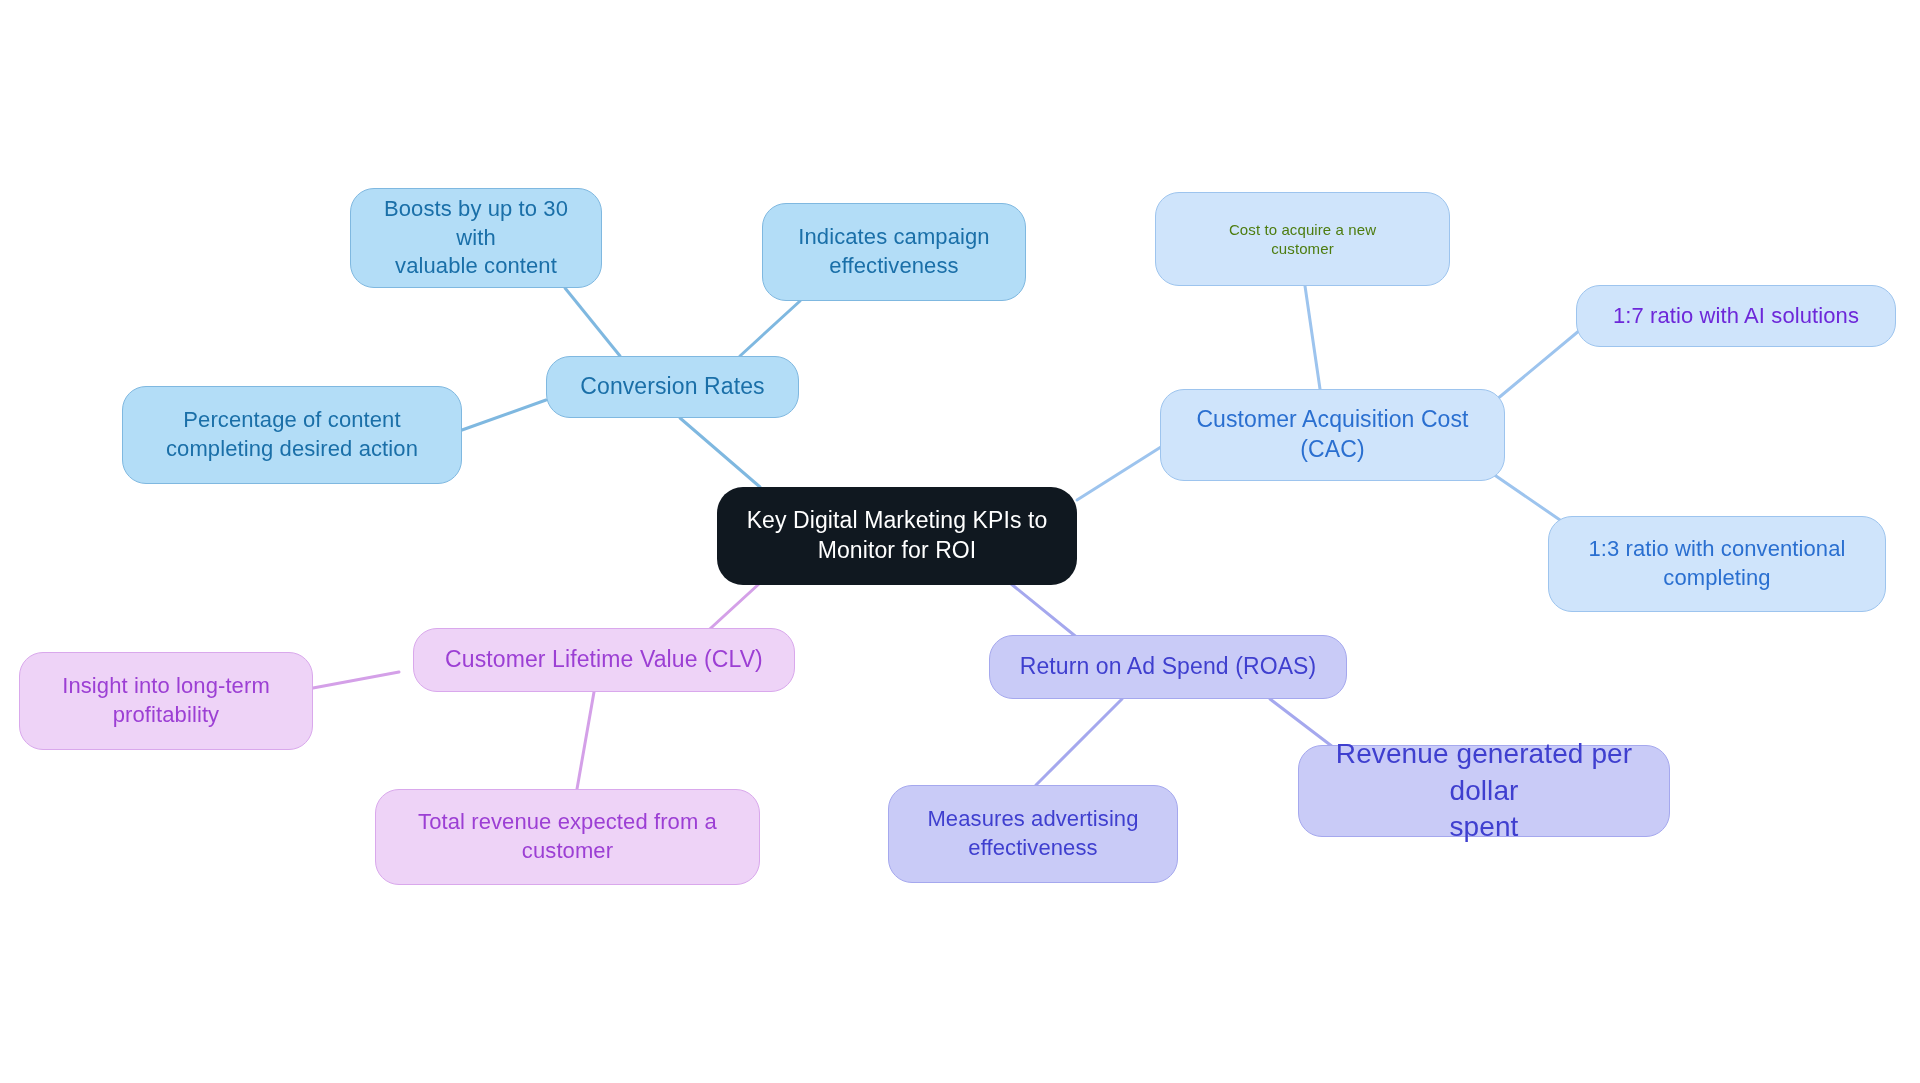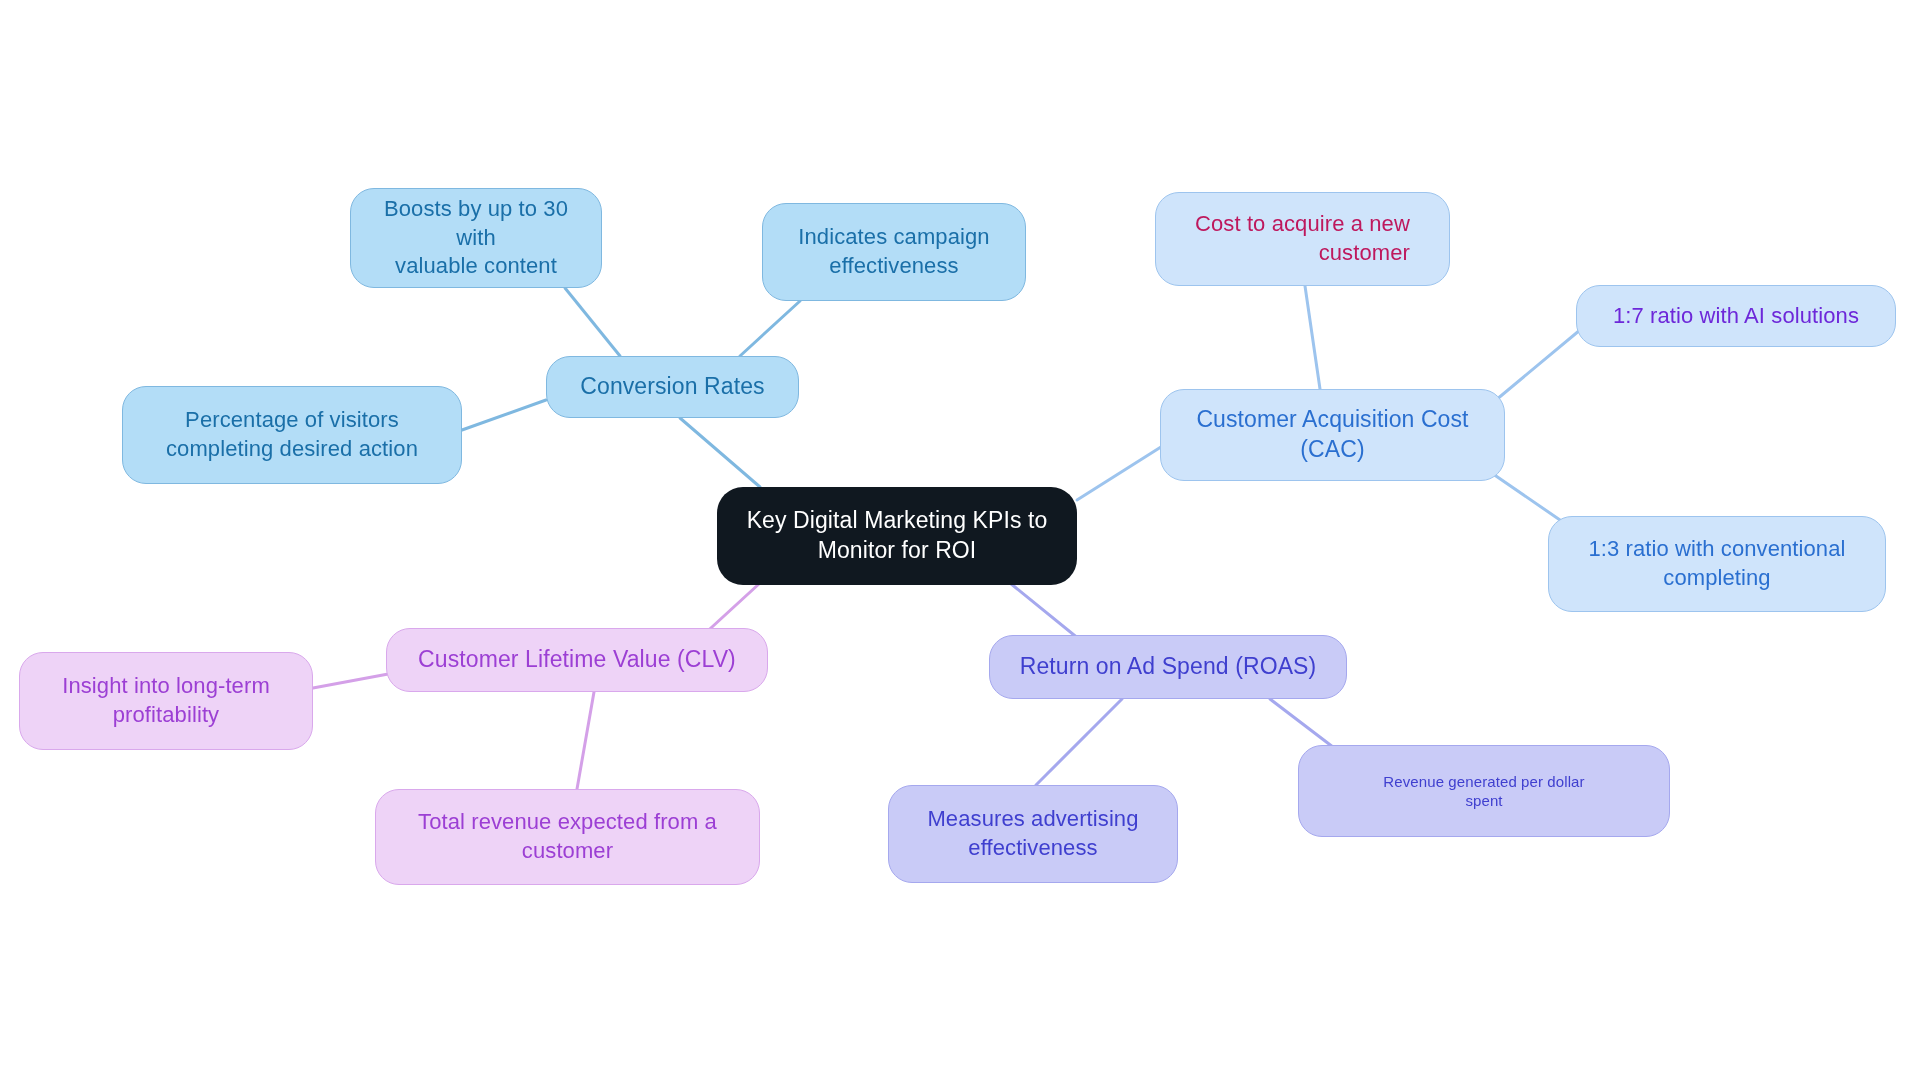--- a/index.html
+++ b/index.html
@@ -73,33 +73,33 @@
       <line x1="1270" y1="699" x2="1350" y2="760" stroke="#a5a8ee" stroke-width="3" stroke-linecap="round"></line>
     </svg>
   <div id="node-layer">
       <div class="node node-root" style="left: 717px; top: 487px; width: 360px; height: 98px; background: rgb(16, 24, 32); color: rgb(255, 255, 255); border-color: rgb(16, 24, 32); font-size: 23px;">Key Digital Marketing KPIs to
 Monitor for ROI</div>
       <div class="node node-branch" style="left: 546px; top: 356px; width: 253px; height: 62px; background: rgb(179, 221, 247); color: rgb(26, 111, 168); border-color: rgb(127, 184, 224); font-size: 23px;">Conversion Rates</div>
       <div class="node node-branch" style="left: 350px; top: 188px; width: 252px; height: 100px; background: rgb(179, 221, 247); color: rgb(26, 111, 168); border-color: rgb(127, 184, 224); font-size: 22px;">Boosts by up to 30 with
 valuable content</div>
       <div class="node node-branch" style="left: 762px; top: 203px; width: 264px; height: 98px; background: rgb(179, 221, 247); color: rgb(26, 111, 168); border-color: rgb(127, 184, 224); font-size: 22px;">Indicates campaign
 effectiveness</div>
-      <div class="node node-branch" style="left: 122px; top: 386px; width: 340px; height: 98px; background: rgb(179, 221, 247); color: rgb(26, 111, 168); border-color: rgb(127, 184, 224); font-size: 22px;">Percentage of visitors
+      <div class="node node-branch" style="left: 122px; top: 386px; width: 340px; height: 98px; background: rgb(179, 221, 247); color: rgb(26, 111, 168); border-color: rgb(127, 184, 224); font-size: 22px;">Percentage of content
 completing desired action</div>
       <div class="node node-branch" style="left: 1160px; top: 389px; width: 345px; height: 92px; background: rgb(207, 228, 251); color: rgb(42, 111, 208); border-color: rgb(157, 196, 238); font-size: 23px;">Customer Acquisition Cost
 (CAC)</div>
-      <div class="node node-branch" style="left: 1155px; top: 192px; width: 295px; height: 94px; background: rgb(207, 228, 251); color: #be185d; border-color: rgb(157, 196, 238); font-size: 22px; text-align: right;">Cost to acquire a new
+      <div class="node node-branch" style="left: 1155px; top: 192px; width: 295px; height: 94px; background: rgb(207, 228, 251); color: #4d7c0f; border-color: rgb(157, 196, 238); font-size: 15px;">Cost to acquire a new
 customer</div>
       <div class="node node-branch" style="left: 1576px; top: 285px; width: 320px; height: 62px; background: rgb(207, 228, 251); color: #6d28d9; border-color: rgb(157, 196, 238); font-size: 22px;">1:7 ratio with AI solutions</div>
       <div class="node node-branch" style="left: 1548px; top: 516px; width: 338px; height: 96px; background: rgb(207, 228, 251); color: rgb(42, 111, 208); border-color: rgb(157, 196, 238); font-size: 22px;">1:3 ratio with conventional
 completing</div>
-      <div class="node node-branch" style="left: 386px; top: 628px; width: 382px; height: 64px; background: rgb(238, 211, 247); color: rgb(156, 63, 212); border-color: rgb(217, 168, 236); font-size: 23px;">Customer Lifetime Value (CLV)</div>
+      <div class="node node-branch" style="left: 413px; top: 628px; width: 382px; height: 64px; background: rgb(238, 211, 247); color: rgb(156, 63, 212); border-color: rgb(217, 168, 236); font-size: 23px;">Customer Lifetime Value (CLV)</div>
       <div class="node node-branch" style="left: 19px; top: 652px; width: 294px; height: 98px; background: rgb(238, 211, 247); color: rgb(156, 63, 212); border-color: rgb(217, 168, 236); font-size: 22px;">Insight into long-term
 profitability</div>
       <div class="node node-branch" style="left: 375px; top: 789px; width: 385px; height: 96px; background: rgb(238, 211, 247); color: rgb(156, 63, 212); border-color: rgb(217, 168, 236); font-size: 22px;">Total revenue expected from a
 customer</div>
       <div class="node node-branch" style="left: 989px; top: 635px; width: 358px; height: 64px; background: rgb(201, 203, 247); color: rgb(63, 63, 207); border-color: rgb(165, 168, 238); font-size: 23px;">Return on Ad Spend (ROAS)</div>
       <div class="node node-branch" style="left: 888px; top: 785px; width: 290px; height: 98px; background: rgb(201, 203, 247); color: rgb(63, 63, 207); border-color: rgb(165, 168, 238); font-size: 22px;">Measures advertising
 effectiveness</div>
-      <div class="node node-branch" style="left: 1298px; top: 745px; width: 372px; height: 92px; background: rgb(201, 203, 247); color: rgb(63, 63, 207); border-color: rgb(165, 168, 238); font-size: 15px;">Revenue generated per dollar
+      <div class="node node-branch" style="left: 1298px; top: 745px; width: 372px; height: 92px; background: rgb(201, 203, 247); color: rgb(63, 63, 207); border-color: rgb(165, 168, 238); font-size: 28px;">Revenue generated per dollar
 spent</div>
     </div>
 </div>
 
 </body></html>

